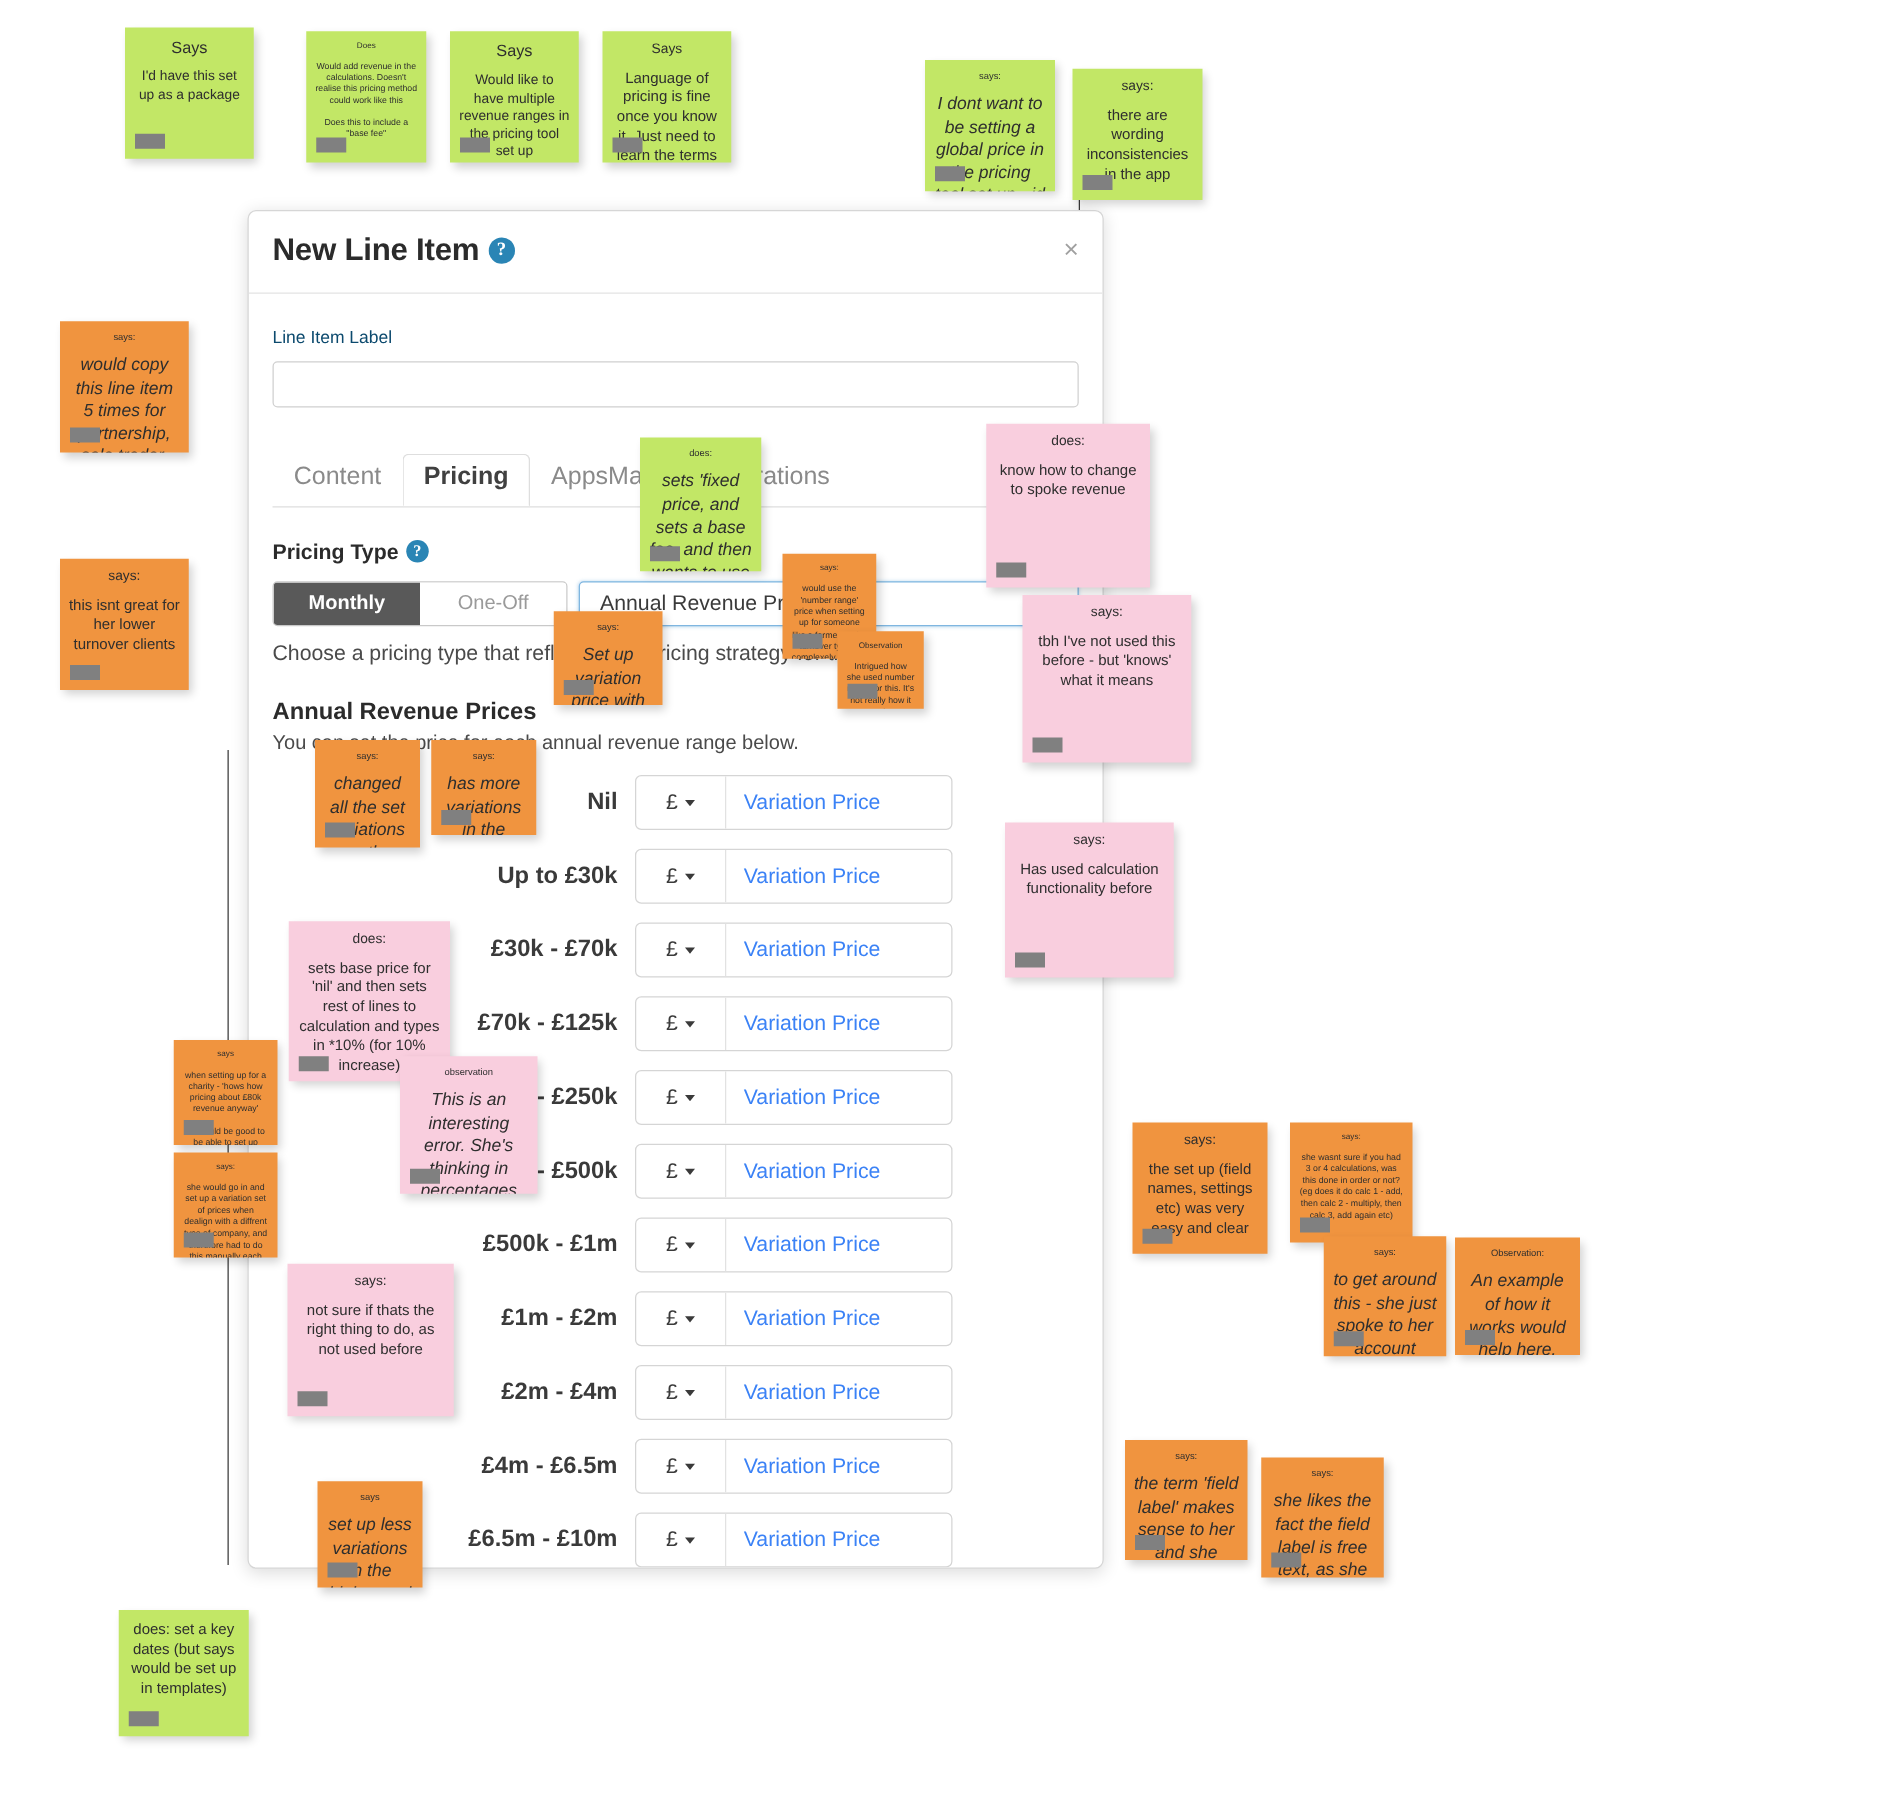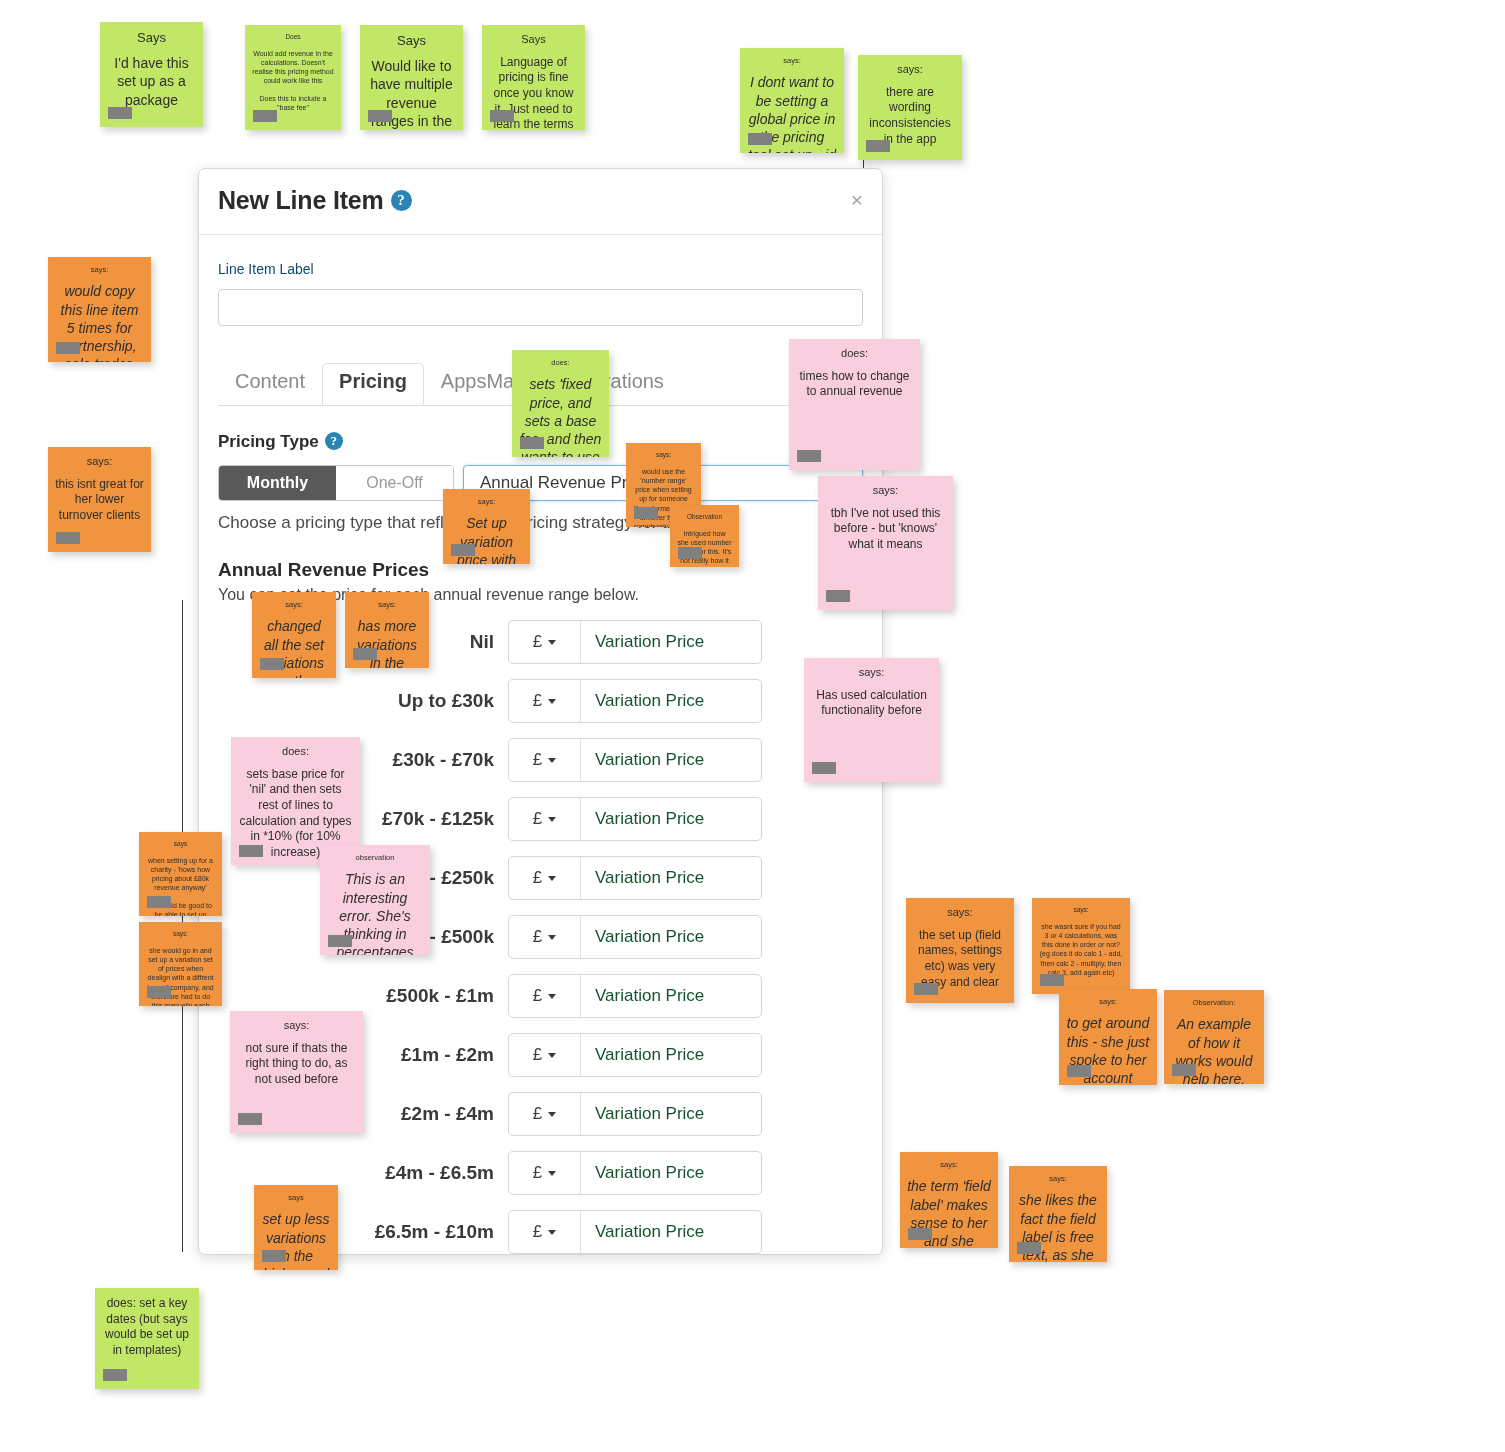--- a/index.html
+++ b/index.html
@@ -252,21 +252,21 @@
     border-right: 4px solid transparent;
     border-top: 5px solid #3a3a3a;
     display: inline-block;
   }
   .variation-cell {
     flex: 1;
     display: flex;
     align-items: center;
     padding-left: 14px;
     font-size: 17px;
-    color: #14532d;
+    color: #3b82f6;
   }
 
   
   .note {
     position: absolute;
     box-sizing: border-box;
     padding: 8px 7px 16px 7px;
     box-shadow: 3px 4px 7px rgba(0,0,0,0.18);
     color: #2e2e2e;
     text-align: center;
@@ -296,21 +296,21 @@
   .note-tag {
     position: absolute;
     left: 8px;
     bottom: 8px;
     width: 24px;
     height: 12px;
     background: #808080;
   }
   
   .t-lg .note-kicker { font-size: 13px; }
-  .t-lg .note-body   { font-size: 14px; }
+  .t-lg .note-body   { font-size: 11px; }
   .t-md .note-kicker { font-size: 11px; }
   .t-md .note-body   { font-size: 12px; }
   .t-sm .note-kicker { font-size: 7.5px; }
   .t-sm .note-body   { font-size: 14px; font-style: italic; }
   .t-sm .note-body2  { font-size: 8px; }
   .t-xs .note-kicker { font-size: 6.5px; }
   .t-xs .note-body   { font-size: 7px; }
   .t-xs .note-body2  { font-size: 7px; }
 </style>
 </head>
@@ -528,21 +528,21 @@
         <span class="note-body">this isnt great for her lower turnover clients</span>
         <span class="note-tag"></span>
       </div>
       <div class="note green t-sm" style="left: 512px; top: 350px; width: 97px; height: 107px;">
         <span class="note-kicker">does:</span>
         <span class="note-body">sets 'fixed price, and sets a base fee, and then wants to use the calculation to set the price ranges</span>
         <span class="note-tag"></span>
       </div>
       <div class="note pink t-md" style="left: 789px; top: 339px; width: 131px; height: 131px;">
         <span class="note-kicker">does:</span>
-        <span class="note-body">times how to change to annual revenue</span>
+        <span class="note-body">know how to change to spoke revenue</span>
         <span class="note-tag"></span>
       </div>
       <div class="note orange t-xs" style="left: 626px; top: 443px; width: 75px; height: 84px;">
         <span class="note-kicker">says:</span>
         <span class="note-body">would use the 'number range' price when setting up for someone like a farmer as the turnover type is complexely differnt, and the annual revenue isnt helpful</span>
         <span class="note-tag"></span>
       </div>
       <div class="note orange t-xs" style="left: 670px; top: 505px; width: 69px; height: 62px;">
         <span class="note-kicker">Observation</span>
         <span class="note-body">Intrigued how she used number range for this.  It's not really how it works</span>

